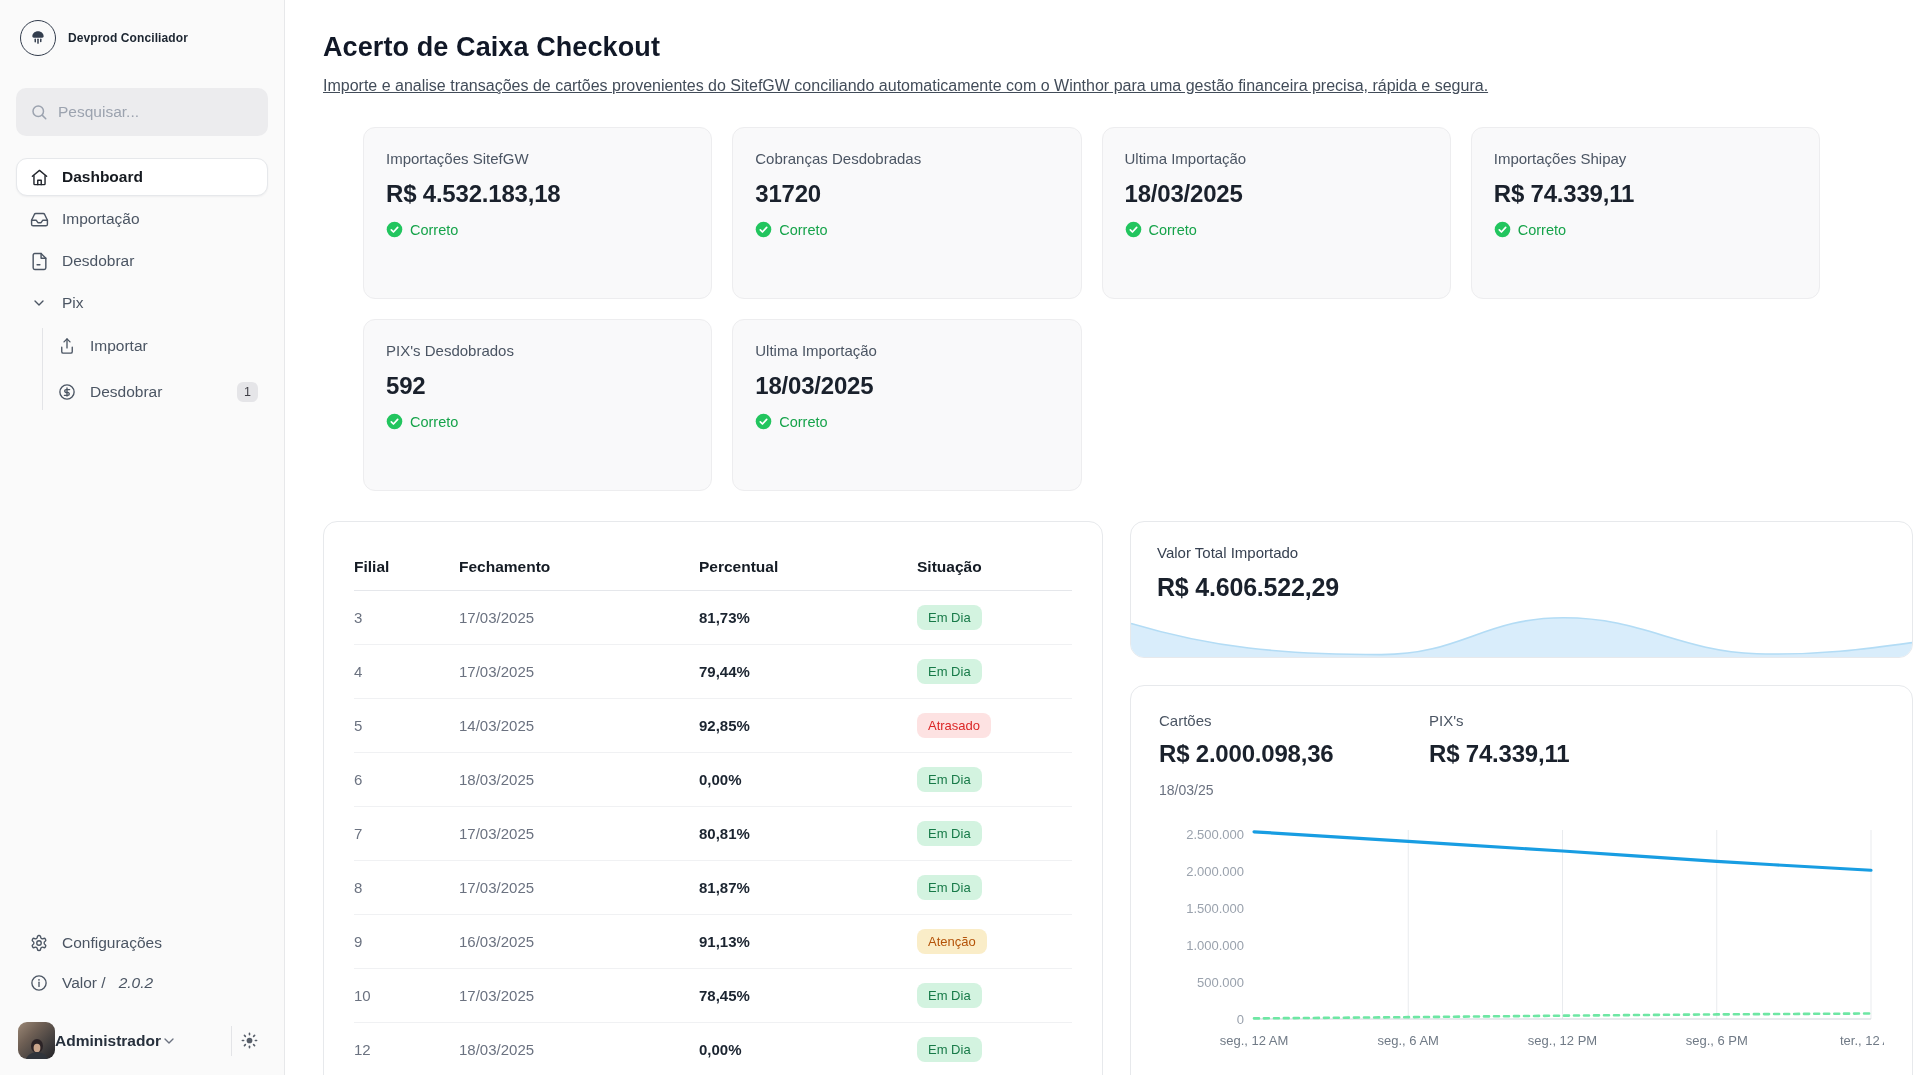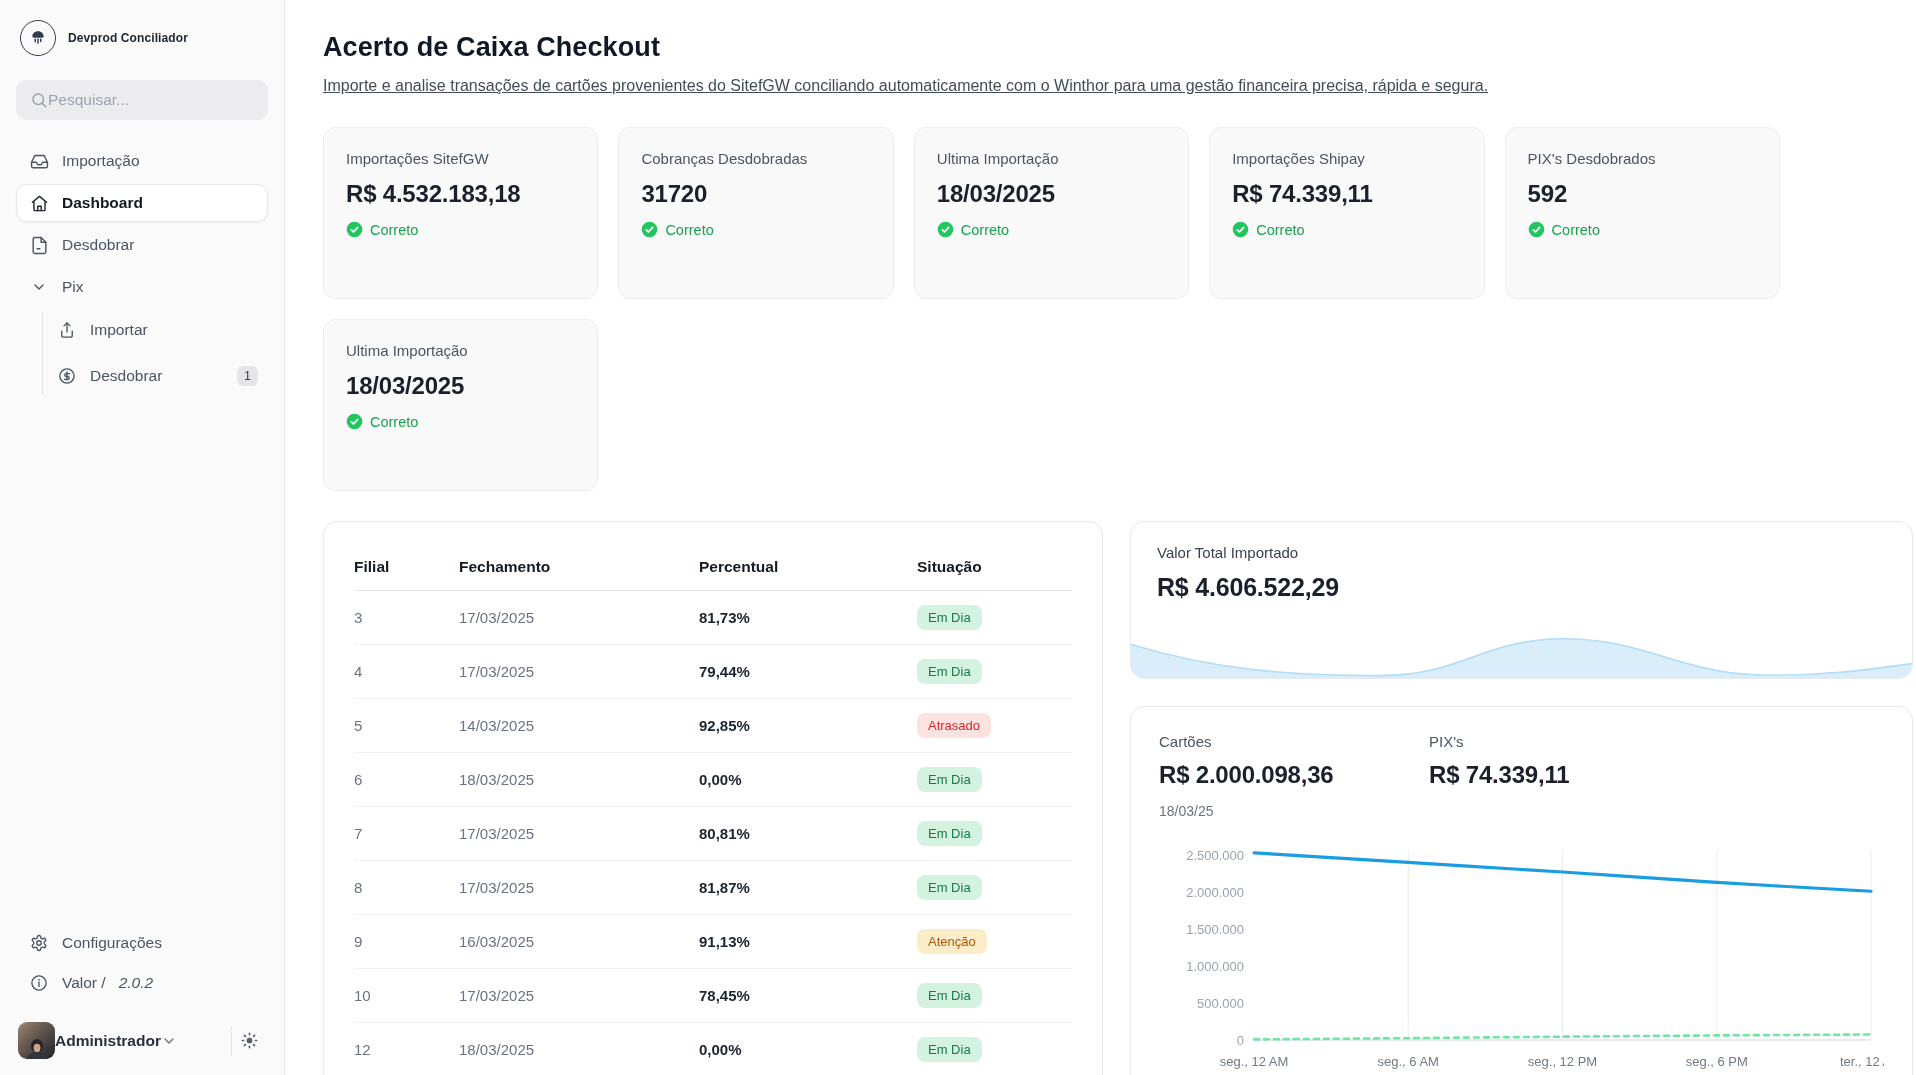--- a/index.html
+++ b/index.html
@@ -18,22 +18,22 @@
     padding:18px 16px 16px 16px;
   }
   .logo-row { display:flex; align-items:center; gap:12px; padding:2px 4px 4px 4px; }
   .logo-circle {
     width:36px; height:36px; border:1.6px solid #333d4d; border-radius:50%;
     display:flex; align-items:center; justify-content:center; background:#fafafa; flex:none;
   }
   .app-name { font-size:12px; font-weight:700; color:#1c2530; letter-spacing:.1px; }
 
   .search-box {
-    margin-top:20px; height:40px; background:#ececee; border-radius:10px;
-    display:flex; align-items:center; gap:0; padding:0 14px;
+    margin-top:28px; height:48px; background:#ececee; border-radius:10px;
+    display:flex; align-items:center; gap:10px; padding:0 14px;
   }
   .search-box svg { flex:none; }
   .search-box input {
     border:none; outline:none; background:transparent; width:100%;
     font-family:"Liberation Sans", sans-serif; font-size:15.5px; color:#374151;
   }
   .search-box input::placeholder { color:#9ca3af; }
 
   .nav { margin-top:22px; display:flex; flex-direction:column; gap:4px; }
   .nav-item {
@@ -68,21 +68,21 @@
   .user-name { font-size:15.5px; font-weight:600; color:#27303c; cursor:pointer; }
   .user-chevron { color:#6b7280; display:flex; cursor:pointer; }
   .user-divider { width:1px; height:30px; background:#e3e4e7; margin-left:auto; }
   .theme-btn { width:34px; height:34px; display:flex; align-items:center; justify-content:center; color:#565d68; cursor:pointer; }
 
   
   .main { flex:1; height:100%; padding:32px 10px 0 38px; overflow:hidden; }
   .page-title { font-size:27px; font-weight:600; color:#111827; letter-spacing:.1px; }
   .page-subtitle { margin-top:14px; font-size:16px; color:#424c59; margin-bottom:32px;text-decoration:underline; }
 
-  .stats-row { display:grid; grid-template-columns:repeat(5,1fr); gap:20px; margin-bottom:30px; width:1457px; }
+  .stats-row { display:grid; grid-template-columns:repeat(4,1fr); gap:20px; margin-bottom:30px; width:1457px;margin-left:40px; }
   .stat-card {
     background:#f9f9fa; border:1px solid #ededef; border-radius:12px;
     height:172px; padding:22px 22px;
   }
   .stat-label { font-size:15px; color:#4b5563; margin-bottom:11px; }
   .stat-value { font-size:24px; font-weight:700; color:#1a212c; line-height:1.3; margin-bottom:12px; letter-spacing:-.2px; }
   .stat-status { display:flex; align-items:center; gap:7px; font-size:14.5px; color:#16a34a; font-weight:500; }
 
   .content-row { display:flex; gap:27px; width:1586px; }
 
@@ -99,21 +99,21 @@
   .col-fechamento { width:240px; }
   .col-percentual { width:218px; }
   td.col-percentual { color:#1b2430; font-weight:600; }
   .pill { display:inline-block; font-size:13px; font-weight:500; border-radius:8px; padding:5px 11px; }
   .pill-ok   { background:#d3f3e0; color:#177a48; }
   .pill-late { background:#fde2e2; color:#dc2626; }
   .pill-warn { background:#faedc8; color:#b45309; }
 
   .right-col { flex:1; display:flex; flex-direction:column; gap:27px; }
   .valor-card {
-    position:relative; height:158px; border:1px solid #e7e9ec; border-radius:14px;
+    position:relative; height:137px; border:1px solid #e7e9ec; border-radius:14px;
     overflow:hidden; background:#fff; padding:22px 26px;
   }
   .valor-label { font-size:15px; color:#374151; margin-bottom:12px; }
   .valor-value { font-size:25px; font-weight:700; color:#1a212c; letter-spacing:-.2px; }
   .valor-wave { position:absolute; left:0; right:0; bottom:0; height:48px; width:100%; }
 
   .chart-card {
     height:498px; border:1px solid #e7e9ec; border-radius:14px; background:#fff;
     padding:26px 28px;
   }
@@ -146,39 +146,39 @@
 
   <div class="search-box">
     <svg width="18" height="18" viewBox="0 0 24 24" fill="none" stroke="#9ca3af" stroke-width="2" stroke-linecap="round">
       <circle cx="11" cy="11" r="7"></circle>
         <line x1="16.5" y1="16.5" x2="21" y2="21"></line>
     </svg>
     <input type="text" placeholder="Pesquisar..." style="">
   </div>
 
   <nav class="nav">
-    <div class="nav-item">
-      <span class="ic">
-        <svg width="19" height="19" viewBox="0 0 24 24" fill="none" stroke="currentColor" stroke-width="1.8" stroke-linecap="round" stroke-linejoin="round">
-          <polyline points="22 13 16 13 14 16 10 16 8 13 2 13"></polyline>
-          <path d="M5.5 5.6 2 13v5a2 2 0 0 0 2 2h16a2 2 0 0 0 2-2v-5l-3.5-7.4A2 2 0 0 0 16.7 4.5H7.3a2 2 0 0 0-1.8 1.1z"></path>
-        </svg>
-      </span>
-      <span>Importação</span>
-    </div>
-
     <div class="nav-item active">
       <span class="ic">
         <svg width="19" height="19" viewBox="0 0 24 24" fill="none" stroke="currentColor" stroke-width="1.8" stroke-linecap="round" stroke-linejoin="round">
           <path d="M3 10.5 12 3l9 7.5"></path>
             <path d="M5 9.8V20a1 1 0 0 0 1 1h12a1 1 0 0 0 1-1V9.8"></path>
             <path d="M9.8 21v-5.5h4.4V21"></path>
         </svg>
       </span>
       <span>Dashboard</span>
+    </div>
+
+    <div class="nav-item">
+      <span class="ic">
+        <svg width="19" height="19" viewBox="0 0 24 24" fill="none" stroke="currentColor" stroke-width="1.8" stroke-linecap="round" stroke-linejoin="round">
+          <polyline points="22 13 16 13 14 16 10 16 8 13 2 13"></polyline>
+          <path d="M5.5 5.6 2 13v5a2 2 0 0 0 2 2h16a2 2 0 0 0 2-2v-5l-3.5-7.4A2 2 0 0 0 16.7 4.5H7.3a2 2 0 0 0-1.8 1.1z"></path>
+        </svg>
+      </span>
+      <span>Importação</span>
     </div>
 
     <div class="nav-item">
       <span class="ic">
         <svg width="19" height="19" viewBox="0 0 24 24" fill="none" stroke="currentColor" stroke-width="1.8" stroke-linecap="round" stroke-linejoin="round">
           <path d="M14 2H6a2 2 0 0 0-2 2v16a2 2 0 0 0 2 2h12a2 2 0 0 0 2-2V8z"></path>
           <polyline points="14 2 14 8 20 8"></polyline>
             <line x1="9" y1="16" x2="12.5" y2="16"></line>
         </svg>
       </span>

